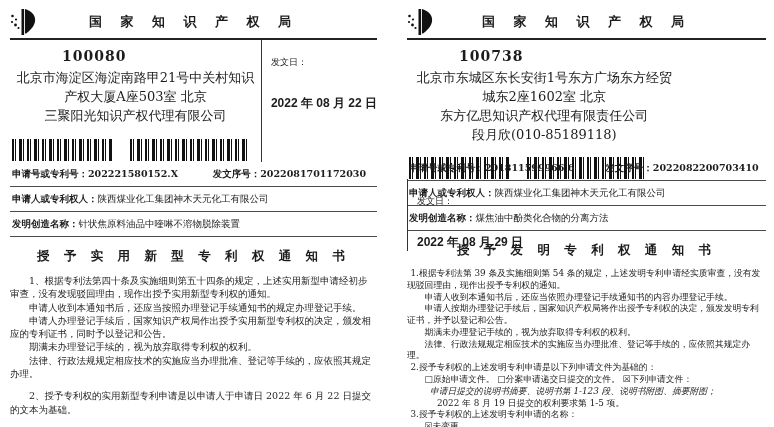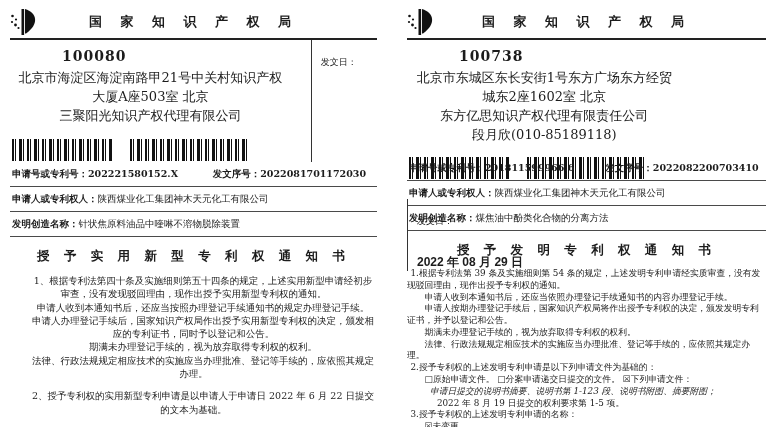--- a/index.html
+++ b/index.html
@@ -10,21 +10,21 @@
     font-family:"DejaVu Serif","Liberation Serif",serif;
   }
   .doc { position:absolute; top:0; height:333px; background:#fff; }
   .doc-left  { left:0;   width:387px; padding:6px 10px 0 10px; }
   .doc-right { left:387px; width:387px; padding:6px 8px 0 20px; }
 
   .doc-header { display:flex; align-items:center; height:34px; border-bottom:2px solid #222; }
   .logo { width:30px; height:30px; flex:0 0 30px; }
   .agency-title { flex:1; text-align:center; font-weight:bold; font-size:13px; letter-spacing:7px; padding-right:30px; white-space:nowrap; }
 
-  .upper { display:flex;gap:20px; }
+  .upper { display:flex; }
   .doc-left  .upper { height:122px; }
   .doc-right .upper { height:116px;flex-direction:column; }
   .upper-left { width:76.5%; padding-top:8px; }
   .upper-right { flex:1; border-left:1px solid #333; padding:16px 0 0 9px; }
 
   .mail-code { font-weight:bold; font-size:14px; margin-left:52px; letter-spacing:1px; }
   .address { text-align:center; font-size:13px; line-height:1.45; margin-top:5px; padding:0 4px; }
   .dispatch-label { font-size:9px; }
   .dispatch-date { margin-top:26px; font-family:"Liberation Sans","DejaVu Sans",sans-serif; font-weight:bold; font-size:12px; white-space:nowrap; }
 
@@ -34,21 +34,21 @@
   .bc2 { width:118px; }
 
   .inforow { display:flex; border-bottom:1px solid #4a4a4a; padding:6px 0 5px 2px; font-size:9.5px; white-space:nowrap; overflow:hidden; }
   .inforow .lbl { font-weight:bold; }
   .inforow .num { font-weight:bold; }
   .pair1 { width:55%; }
   .pair2 { flex:1; }
 
   .notice-title { text-align:center; font-weight:bold; font-size:12.5px; letter-spacing:5px; margin:11px 0 9px; white-space:nowrap; }
 
-  .body-l p { font-size:9.5px; line-height:1.40; text-indent:2em;text-align:center; }
+  .body-l p { font-size:9.5px; line-height:1.40; text-indent:2em; }
   .body-l p.gap-top { margin-top:9px; }
 
   .body-r p { font-size:8.8px; line-height:1.34; }
   .r-item { text-indent:.4em; }
   .r-para { text-indent:2em; }
   .r-sub  { padding-left:2em; }
   .r-sub2 { padding-left:2.6em;font-style:italic; }
   .r-sub3 { padding-left:3.4em; }
 </style>
 </head>
@@ -79,20 +79,21 @@
           <div>北京市海淀区海淀南路甲21号中关村知识产权大厦A座503室 北京</div>
           <div>三聚阳光知识产权代理有限公司</div>
         </div>
         <div class="barcode-row">
           <div class="barcode bc1"></div>
           <div class="barcode bc2"></div>
         </div>
       </div>
       <div class="upper-right">
         <div class="dispatch-label">发文日：</div>
+        <div class="dispatch-date">2022 年 08 月 22 日</div>
       </div>
     </div>
 
     <div class="inforow">
       <div class="pair1">
         <span class="lbl">申请号或专利号：</span><span class="num">202221580152.X</span>
       </div>
       <div class="pair2">
         <span class="lbl">发文序号：</span><span class="num">2022081701172030</span>
       </div>

